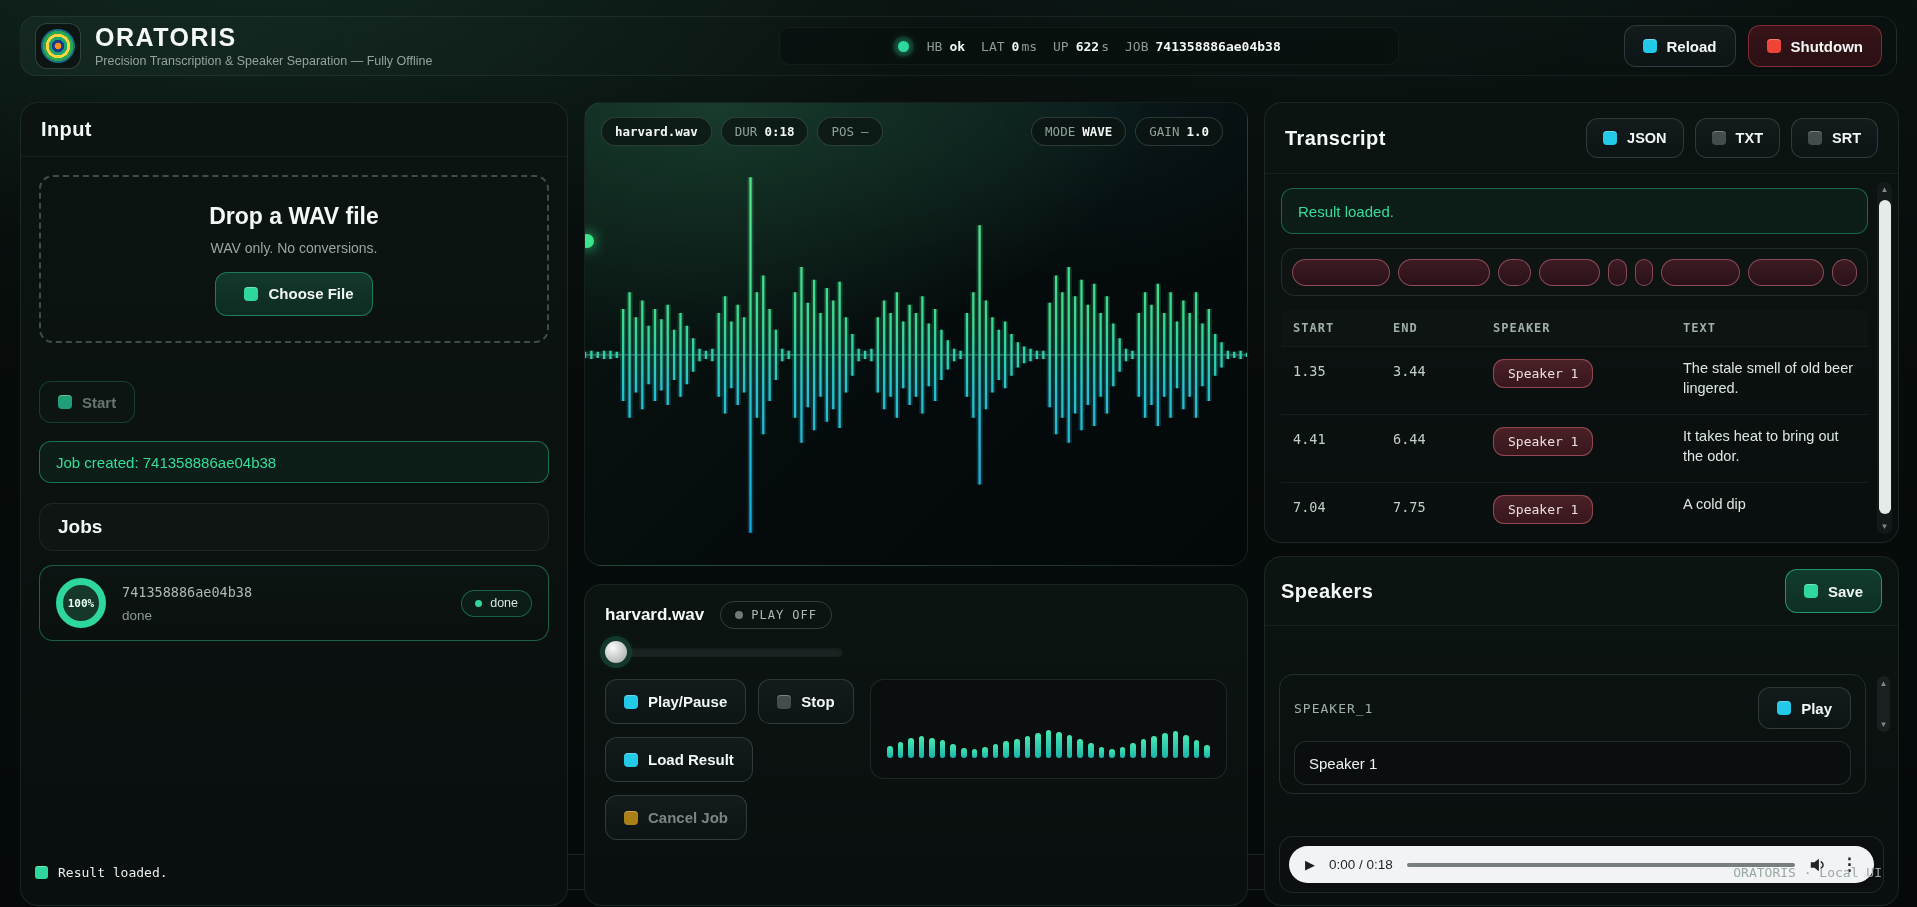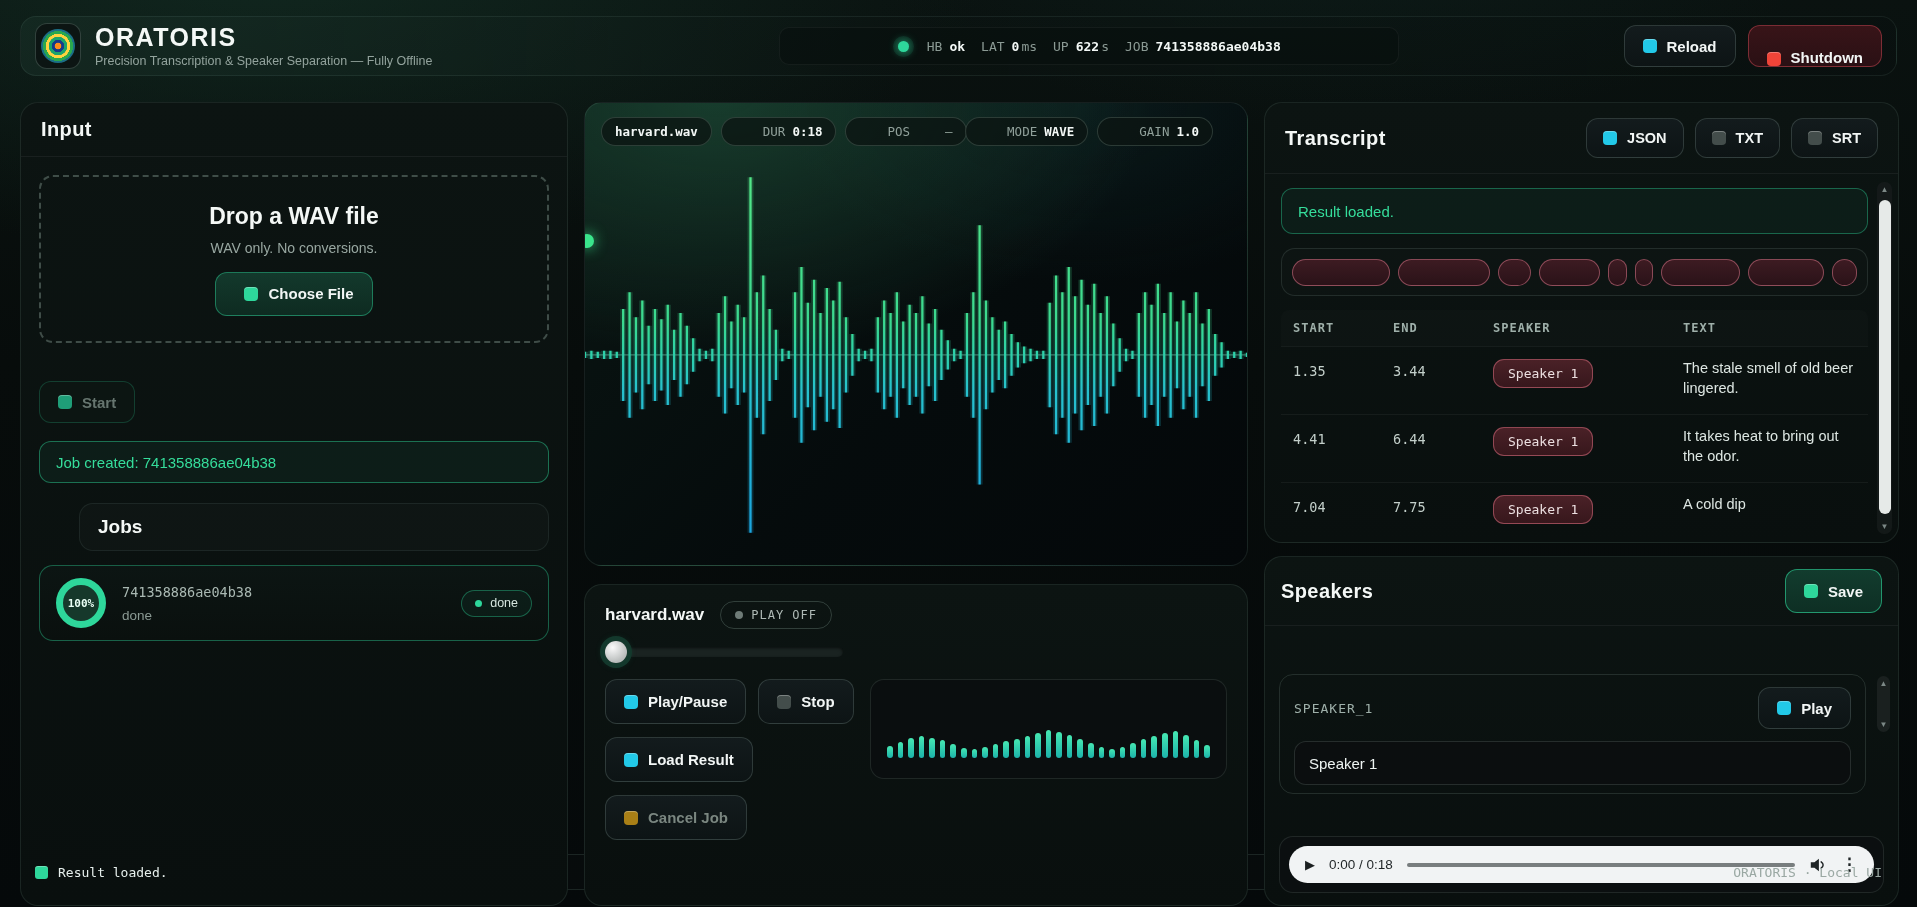--- a/index.html
+++ b/index.html
@@ -43,21 +43,21 @@
   .head-actions{ display:flex; gap:12px; margin-left:auto; }
   .btn{
     display:inline-flex; align-items:center; gap:10px; height:42px; padding:0 18px;
     border-radius:12px; background:linear-gradient(180deg,#131b1d,#0d1415);
     border:1px solid rgba(160,185,178,0.22); color:#f2f6f5; font-weight:bold; font-size:15px; cursor:pointer;
     font-family:"Liberation Sans",sans-serif;
   }
   .sq{ width:14px;height:14px;border-radius:4px; box-shadow:inset 0 1px 0 rgba(255,255,255,0.3); }
   .sq.cyan{ background:#22c9e8; } .sq.green{ background:#2ed79b; } .sq.dgreen{ background:#1f9e78; }
   .sq.gray{ background:#434d4b; } .sq.red{ background:#f04438; } .sq.amber{ background:#a97f16; }
-  .btn.danger{ background:linear-gradient(180deg,#381418,#2a1014); border-color:rgba(220,80,90,0.45);align-items:flex-end; }
+  .btn.danger{ background:linear-gradient(180deg,#381418,#2a1014); border-color:rgba(220,80,90,0.45); }
 
   
   .main{ display:grid; grid-template-columns:548px 664px 1fr; gap:16px; margin-top:26px; height:735px; }
   .panel{
     background:linear-gradient(180deg,#0c1412,#090f0e);
     border:1px solid rgba(150,185,172,0.13); border-radius:18px; overflow:hidden;
   }
   .panel-head{ padding:15px 20px; border-bottom:1px solid rgba(255,255,255,0.055); display:flex; align-items:center; }
   .panel-head h2{ font-size:20px; font-weight:bold; color:#f4f8f6; letter-spacing:0.4px; }
 
@@ -77,21 +77,21 @@
     height:44px; border-radius:12px; background:#0b1110; border:1px solid rgba(160,185,175,0.22);
     display:flex; align-items:center; padding:0 14px; font-size:15px; color:#eef4f2;
   }
   .control .chev{ margin-left:auto; }
   .btn.start{ margin-top:18px; color:#66756f; border-color:rgba(46,215,155,0.22); background:#0c1512; }
   .note{
     margin-top:18px; height:42px; border-radius:12px; display:flex; align-items:center; padding:0 16px;
     background:rgba(46,215,155,0.06); border:1px solid rgba(46,215,155,0.45); color:#35dd9b; font-size:15px;
   }
   .jobs-head{ margin-top:20px; background:rgba(255,255,255,0.02); border:1px solid rgba(150,185,172,0.11);
-    border-radius:14px; padding:12px 18px;margin-left:40px; }
+    border-radius:14px; padding:12px 18px; }
   .jobs-head h3{ font-size:19px; font-weight:bold; color:#f4f8f6; }
   .job-card{
     margin-top:14px; border:1px solid rgba(46,215,155,0.40); border-radius:14px; padding:12px 16px;
     display:flex; align-items:center; gap:16px; background:linear-gradient(180deg,#0c1513,#0a100e);
   }
   .ring{ width:50px;height:50px;border-radius:50%; border:7px solid #2ed79b; background:#16382b;
     display:flex; align-items:center; justify-content:center; font-size:11px; font-weight:bold; color:#eafff6;
     font-family:"DejaVu Sans Mono",monospace; }
   .job-meta{ display:flex; flex-direction:column; gap:8px; }
   .job-id{ font-size:13.5px; color:#aab9b3; font-family:"DejaVu Sans Mono",monospace;}
@@ -103,27 +103,27 @@
 
   
   .col-mid{ display:flex; flex-direction:column; gap:18px; }
   .wave-panel{ height:464px; position:relative;
     background:
       radial-gradient(700px 420px at 20% -2%, rgba(36,95,68,0.55), rgba(5,12,10,0) 62%),
       radial-gradient(500px 300px at 75% 0%, rgba(18,50,52,0.35), rgba(5,12,10,0) 60%),
       linear-gradient(135deg,#0a1613, #050b0c 55%, #04080a);
   }
   .wave-chips{ position:absolute; top:14px; display:flex; gap:9px; z-index:3; }
-  .wave-chips.l{ left:16px; } .wave-chips.r{ right:34px;align-items:center; }
+  .wave-chips.l{ left:16px; } .wave-chips.r{ right:24px;align-items:center; }
   .chip{
     height:29px; border-radius:15px; padding:0 13px; display:flex; align-items:center; gap:7px;
     background:rgba(12,20,18,0.78); border:1px solid rgba(160,190,178,0.22);
     font-family:"DejaVu Sans Mono",monospace; font-size:12.5px;
   }
-  .chip .c-lbl{ color:#90a09a;margin-left:28px; } .chip .c-val{ color:#f3f8f6; font-weight:bold; }
+  .chip .c-lbl{ color:#90a09a; } .chip .c-val{ color:#f3f8f6; font-weight:bold; }
   .wave-svg{ position:absolute; inset:0; width:100%; height:100%; z-index:1; }
   .playhead{ position:absolute; left:-5px; top:131px; width:14px; height:14px; border-radius:50%;
     background:#3ae58c; box-shadow:0 0 14px rgba(58,229,140,0.9); z-index:2; }
 
   .player-panel{ flex:1; padding:16px 20px; }
   .player-top{ display:flex; align-items:center; gap:16px; }
   .player-title{ font-size:17px; font-weight:bold; color:#f4f8f6; }
   .pill-state{ height:28px; border-radius:14px; border:1px solid rgba(160,190,178,0.25); padding:0 14px;
     display:flex; align-items:center; gap:8px; font-family:"DejaVu Sans Mono",monospace; font-size:12px; color:#aeb9b5; letter-spacing:1px;}
   .pill-state .dot{ width:8px;height:8px;border-radius:50%;background:#6e7b77; }

